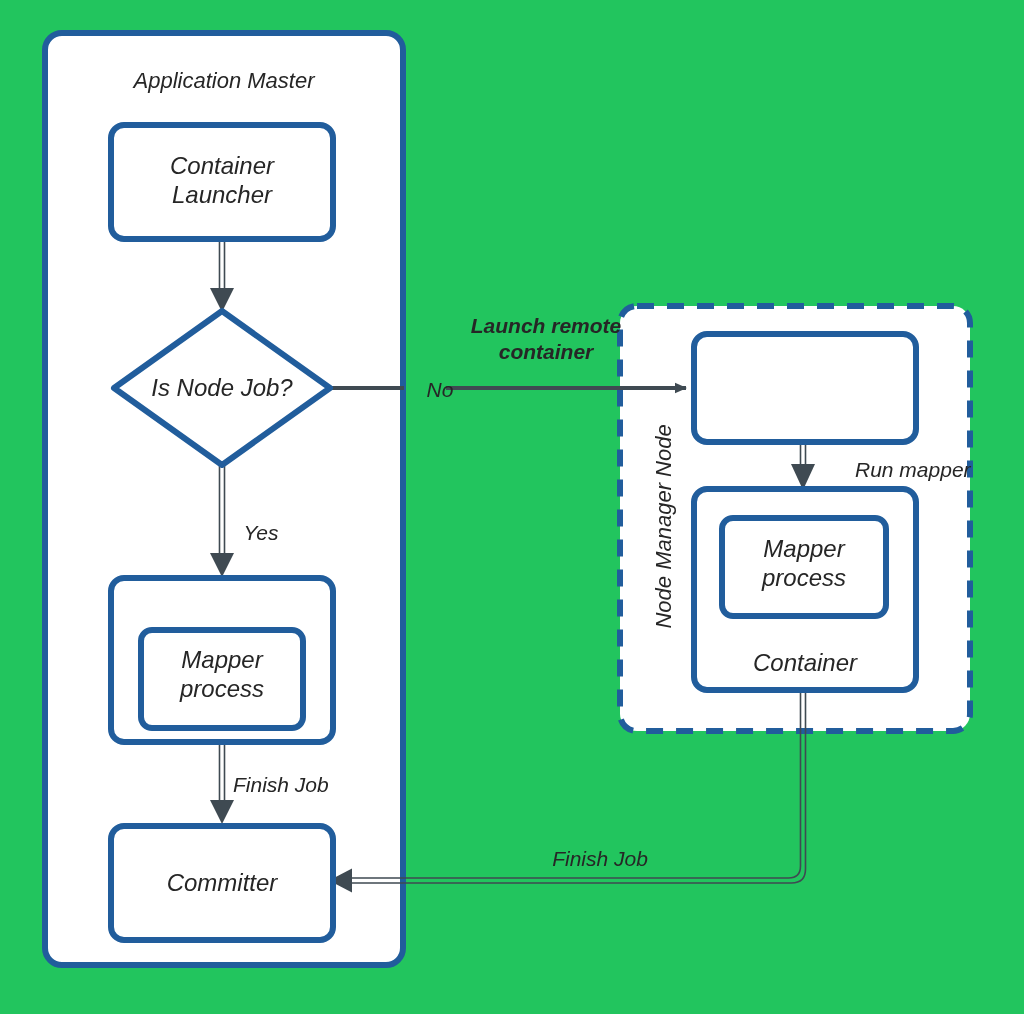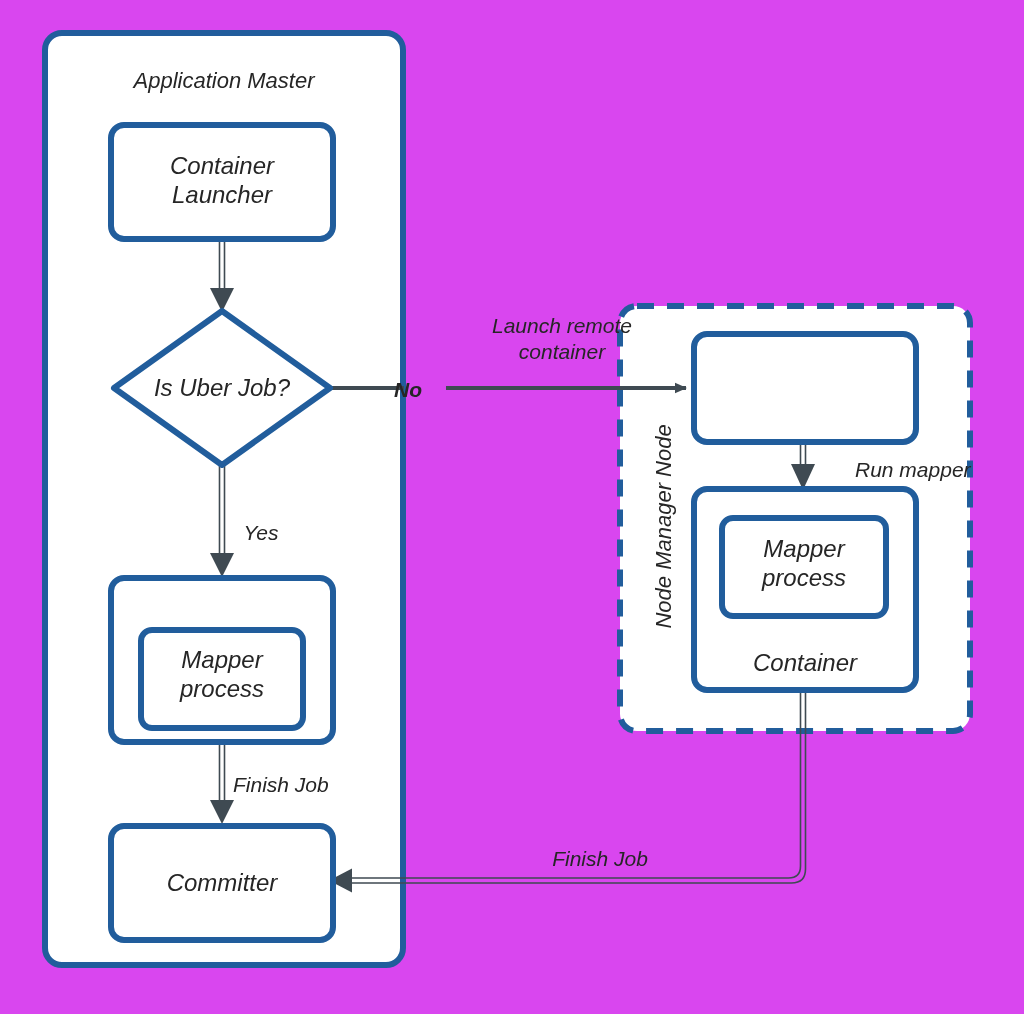--- a/index.html
+++ b/index.html
@@ -4,21 +4,21 @@
 <style>
   html, body {
     margin: 0;
     padding: 0;
     background: #ffffff;
   }
   #canvas {
     position: relative;
     width: 1024px;
     height: 1014px;
-    background: #d946ef;
+    background: #22c55e;
     font-family: "Liberation Sans", sans-serif;
     overflow: hidden;
   }
   svg.layer {
     position: absolute;
     left: 0;
     top: 0;
     width: 1024px;
     height: 1014px;
   }
@@ -109,26 +109,26 @@
     <rect x="694" y="489" width="222" height="201" rx="13" ry="13" fill="#ffffff" stroke="#215d9c" stroke-width="6"></rect>
 
     <rect x="722" y="518" width="164" height="98" rx="11" ry="11" fill="#ffffff" stroke="#215d9c" stroke-width="6"></rect>
   </svg>
 
   <div class="txt t-group-title" style="left:45px; top:68px; width:358px;">Application Master</div>
 
   <div class="txt t-box" style="left:111px; top:151px; width:222px;">Container
 Launcher</div>
 
-  <div class="txt t-box" style="left:114px; top:373px; width:216px;">Is Uber Job?</div>
+  <div class="txt t-box" style="left:114px; top:373px; width:216px;">Is Node Job?</div>
 
-  <div class="txt t-edge" style="left:432px; top:313px; width:260px;">Launch remote
+  <div class="txt t-edge" style="left:416px; top:313px; width:260px;font-weight:bold;">Launch remote
 container</div>
 
-  <div class="txt t-edge" style="left:388px; top:377px; width:40px;font-weight:bold;">No</div>
+  <div class="txt t-edge" style="left:420px; top:377px; width:40px;">No</div>
 
 
   <div class="txt t-edge" style="left:233px; top:520px; width:56px;">Yes</div>
 
 
   <div class="txt t-box" style="left:141px; top:645px; width:162px;">Mapper
 process</div>
 
   <div class="txt t-edge" style="left:233px; top:772px; width:150px; text-align:left;">Finish Job</div>
 

